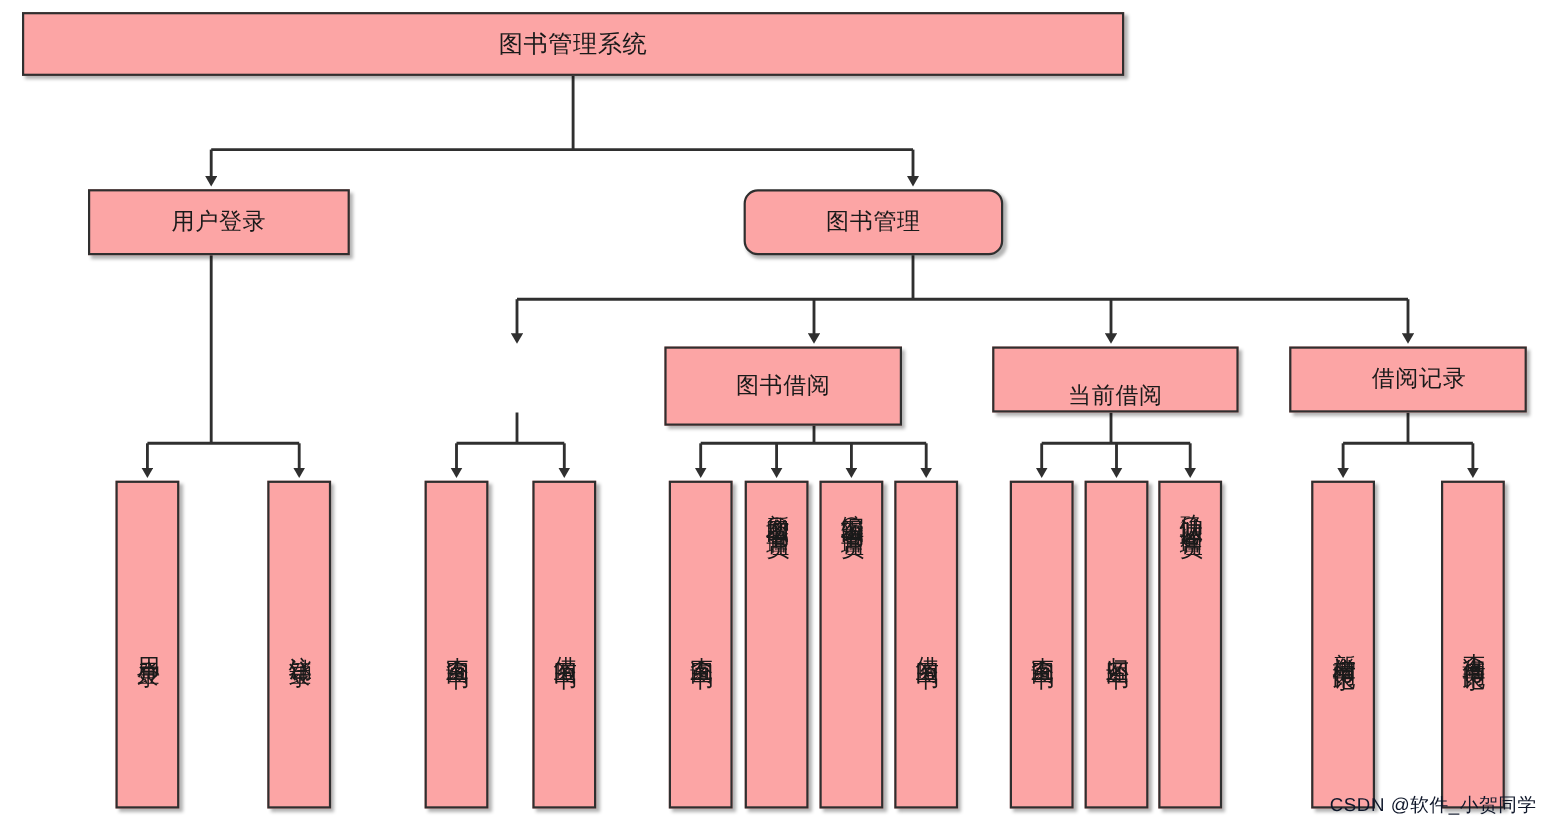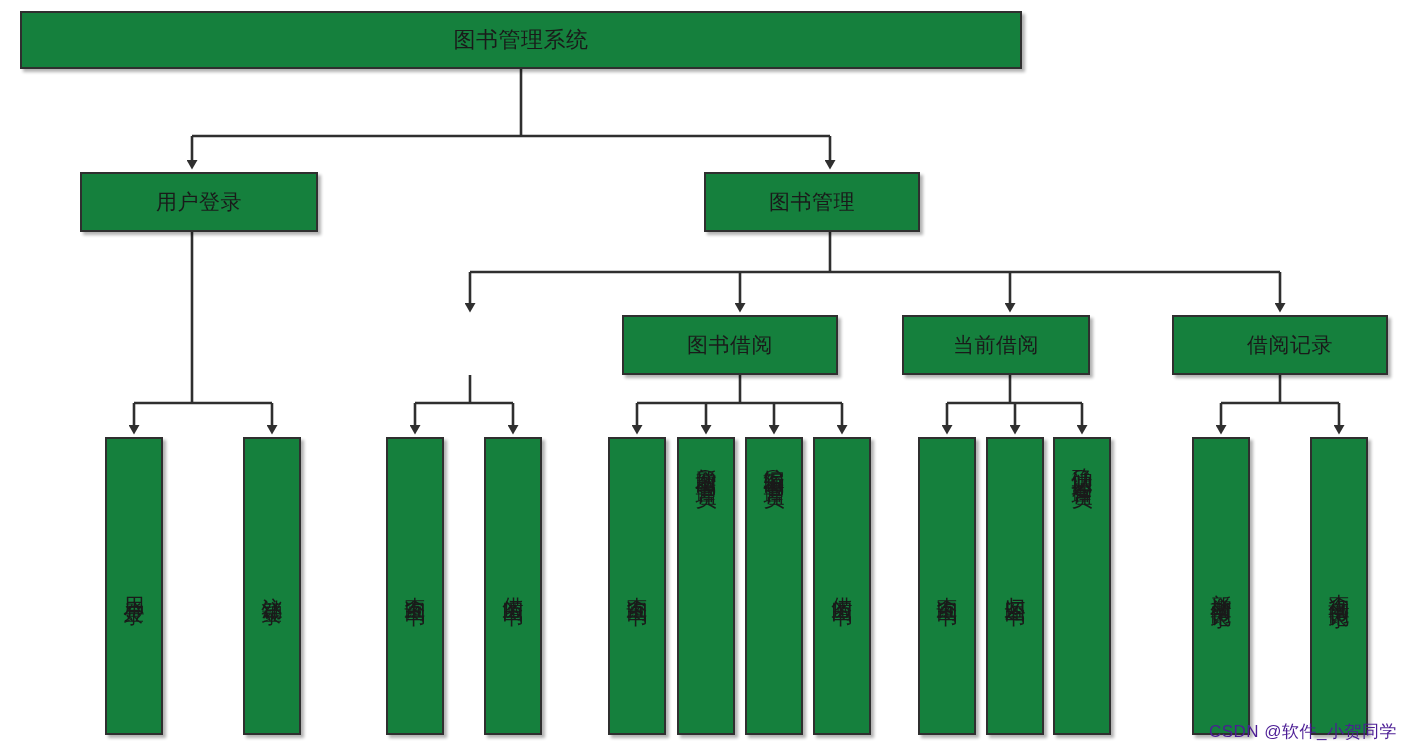--- a/index.html
+++ b/index.html
@@ -22,21 +22,21 @@
     position: absolute;
     left: 0;
     top: 0;
     width: 1405px;
     height: 747px;
     pointer-events: none;
   }
   .node {
     position: absolute;
     box-sizing: border-box;
-    background: #15803d;
+    background: #fca5a5;
     border: 2.5px solid #2f2f2f;
     box-shadow: 3px 3px 3px rgba(0,0,0,0.30);
     display: flex;
     align-items: center;
     justify-content: center;
     color: #1a1a1a;
     z-index: 2;
   }
   .node .lbl {
     display: block;
@@ -68,21 +68,21 @@
   }
   .node.vert.mid {
     align-items: center;
     padding-top: 0;
   }
   #watermark {
     position: absolute;
     right: 8px;
     bottom: 4px;
     font-size: 17px;
-    color: #4c1d95;
+    color: #0f172a;
     white-space: nowrap;
     z-index: 5;
     letter-spacing: 0.5px;
   }
 </style>
 </head>
 <body>
 
 <div id="canvas">
 
@@ -138,28 +138,28 @@
     </g>
   </svg>
 
   <div class="node horiz root" id="node-root" style="left: 20px; top: 11px; width: 1002px; height: 58px;">
     <span class="lbl">图书管理系统</span>
   </div>
 
   <div class="node horiz" id="node-l2-0" style="left: 80px; top: 172px; width: 238px; height: 60px;">
     <span class="lbl">用户登录</span>
   </div>
-  <div class="node horiz" id="node-l2-1" style="left: 704px; top: 172px; width: 216px; height: 60px;">
+  <div class="node horiz" id="node-l2-1" style="left: 676px; top: 172px; width: 236px; height: 60px; border-radius: 13px;">
     <span class="lbl">图书管理</span>
   </div>
 
-  <div class="node horiz" id="node-l3-1" style="left: 622px; top: 315px; width: 216px; height: 60px;">
+  <div class="node horiz" id="node-l3-1" style="left: 604px; top: 315px; width: 216px; height: 72px;">
     <span class="lbl">图书借阅</span>
   </div>
-  <div class="node horiz" id="node-l3-2" style="left: 902px; top: 315px; width: 188px; height: 60px;">
+  <div class="node horiz" id="node-l3-2" style="left: 902px; top: 315px; width: 224px; height: 60px; align-items: flex-end;">
     <span class="lbl">当前借阅</span>
   </div>
   <div class="node horiz" id="node-l3-3" style="left: 1172px; top: 315px; width: 216px; height: 60px; padding-left: 20px;">
     <span class="lbl">借阅记录</span>
   </div>
 
   <div class="node vert mid" id="node-leaf-0" style="left: 105px; top: 437px; width: 58px; height: 298px;">
     <span class="lbl">用户登录</span>
   </div>
   <div class="node vert mid" id="node-leaf-1" style="left: 243px; top: 437px; width: 58px; height: 298px;">

